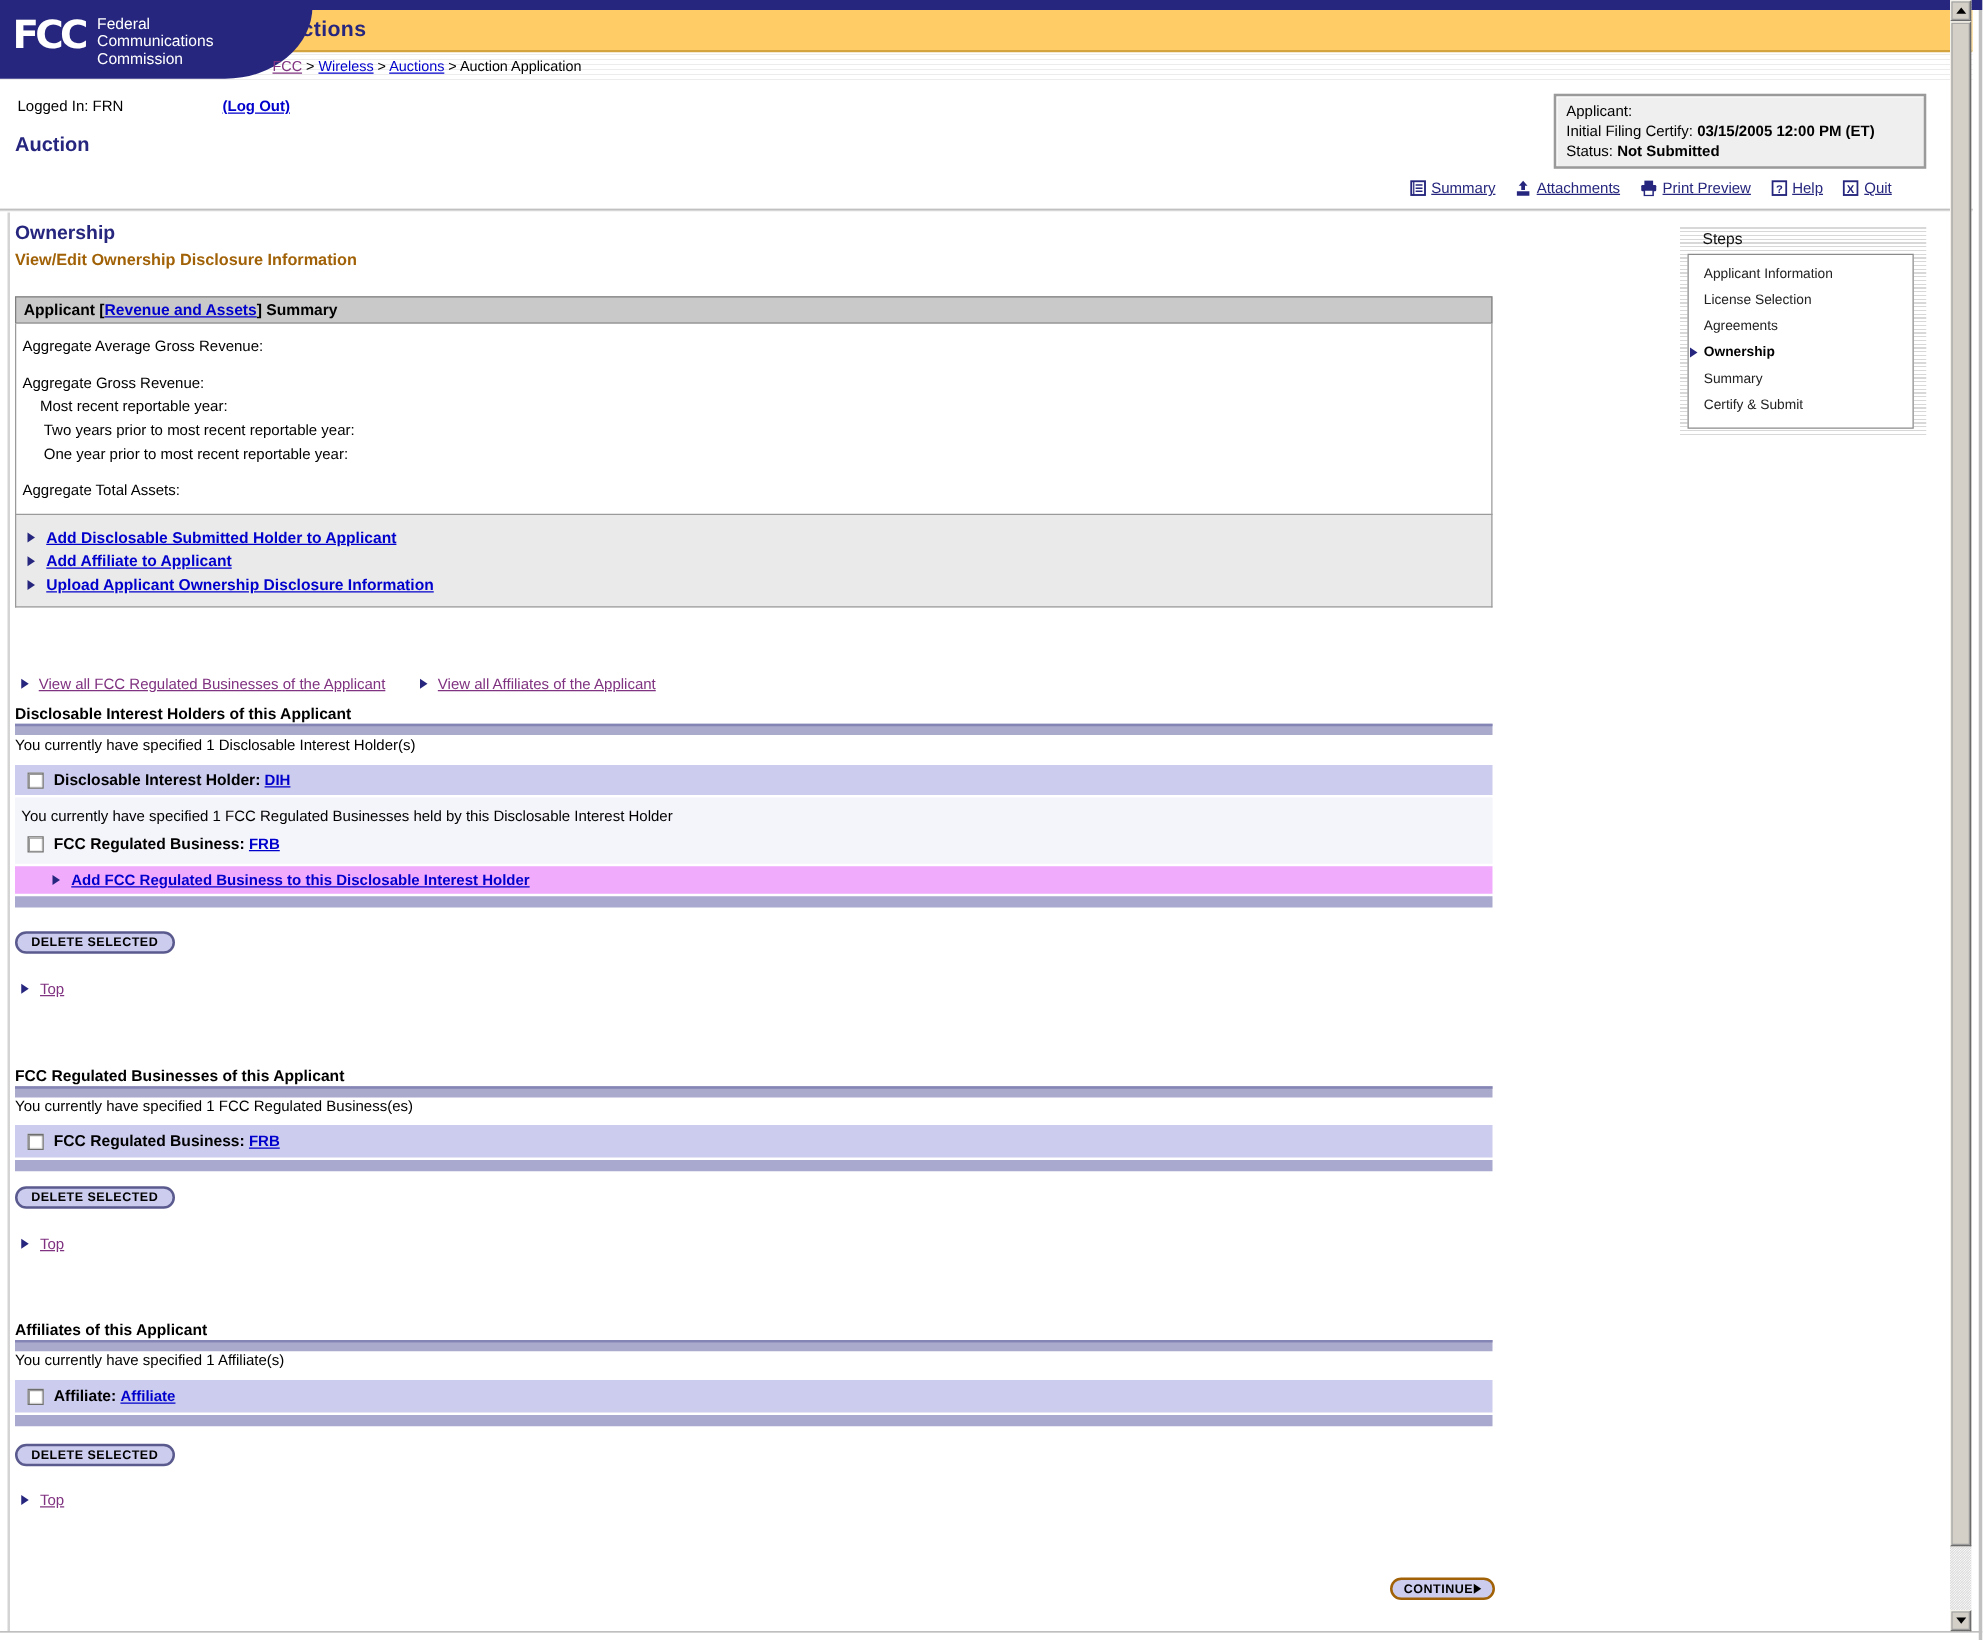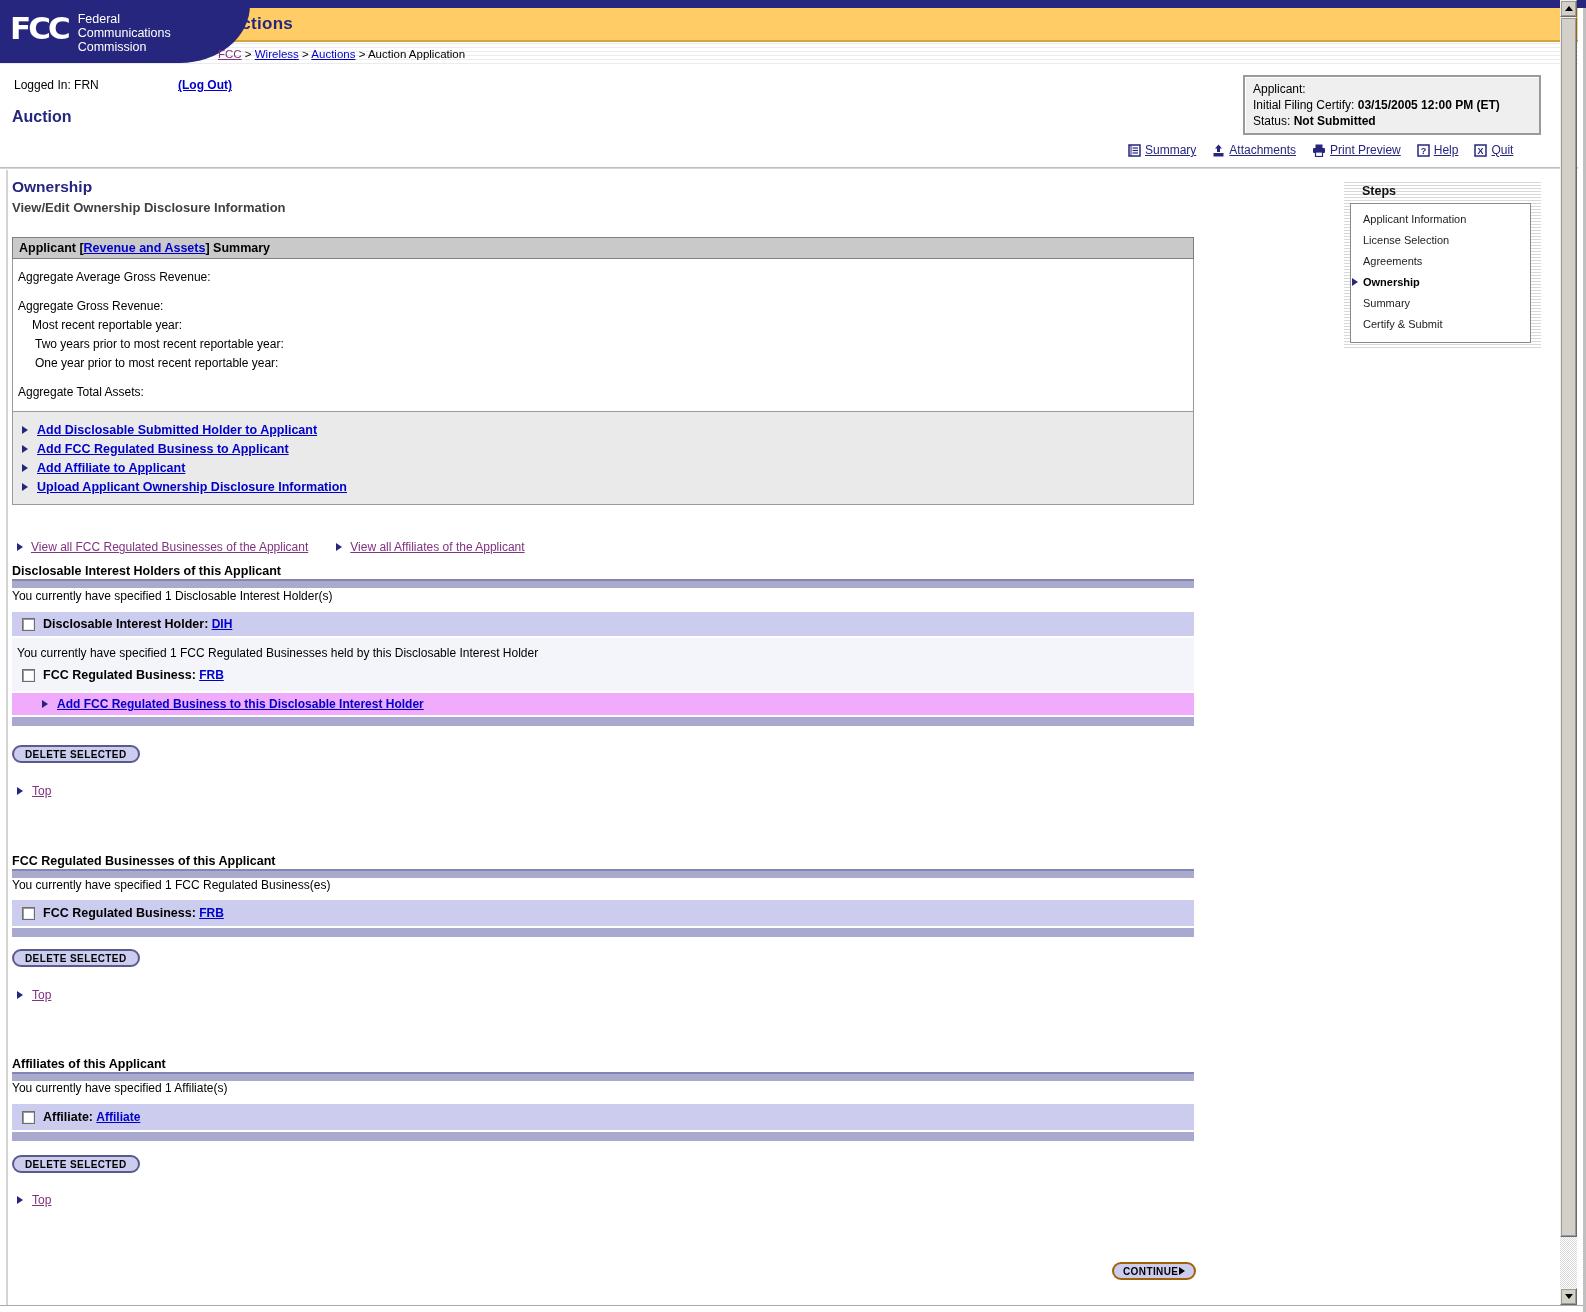--- a/index.html
+++ b/index.html
@@ -39,26 +39,26 @@
   .toolbar { position:absolute; top:143px; left:1128px; display:flex; gap:16px; align-items:center; font-size:12px; }
   .toolbar a { display:flex; align-items:center; gap:4px; white-space:nowrap; }
   .toolbar svg { display:block; }
 
   .divider { position:absolute; top:167px; left:0; right:8px; height:2px; background:#d6d6d6; border-top:1px solid #c0c0c0; }
   .leftline { position:absolute; top:170px; left:6px; width:2px; height:1135px; background:#d4d4d4; }
   .bottomline { position:absolute; top:1305px; left:0; right:0; height:1px; background:#aaa; }
   .rightedge { position:absolute; top:0; right:0; width:3px; height:1312px; background:#c0c0c0; }
 
   .ownhead { position:absolute; top:178px; left:12px; font-size:15.5px; font-weight:bold; color:#26267e; }
-  .ownsub  { position:absolute; top:200px; left:12px; font-size:13px;  font-weight:bold; color:#404040; }
+  .ownsub  { position:absolute; top:200px; left:12px; font-size:13px;  font-weight:bold; color:#a16207; }
 
   
   .steps { position:absolute; top:180px; left:1344px; width:197px; z-index:2;
            background:repeating-linear-gradient(to bottom,#ffffff 0 2px,#d8d8d8 2px 3px); }
-  .steps-title { height:23px; padding:4px 0 0 18px; font-size:12.5px; font-weight:bold; color:#111; }
+  .steps-title { height:23px; padding:4px 0 0 18px; font-size:12.5px; font-weight:normal; color:#111; }
   .steps-list { background:#fff; border:1px solid #8a8a8a; margin:0 10px 6px 6px; padding:5px 0 7px; }
   .steps-item { position:relative; padding:3px 0 3px 12px; font-size:11px; line-height:15px; color:#222; }
   .steps-item.active { font-weight:bold; color:#000; }
   .steps-item .sarr { display:none; position:absolute; left:1px; top:6px; }
   .steps-item.active .sarr { display:block; }
 
   .arr { display:inline-block; width:0; height:0; border-left:6px solid #26267e;
          border-top:4px solid transparent; border-bottom:4px solid transparent; flex:none; }
 
   
@@ -246,24 +246,20 @@
       <div class="srow r-ind2">One year prior to most recent reportable year:</div>
       <div class="srow r-gap">Aggregate Total Assets:</div>
     </div>
     <div class="sumactions">
       <div class="actrow">
           <span class="arr"></span>
           <a class="blink">Add Disclosable Submitted Holder to Applicant</a>
         </div>
       <div class="actrow">
           <span class="arr"></span>
-          <a class="blink">Add FCC Regulated Business to Applicant</a>
-        </div>
-      <div class="actrow">
-          <span class="arr"></span>
           <a class="blink">Add Affiliate to Applicant</a>
         </div>
       <div class="actrow">
           <span class="arr"></span>
           <a class="blink">Upload Applicant Ownership Disclosure Information</a>
         </div>
     </div>
   </div>
 
   <div class="viewlinks">

